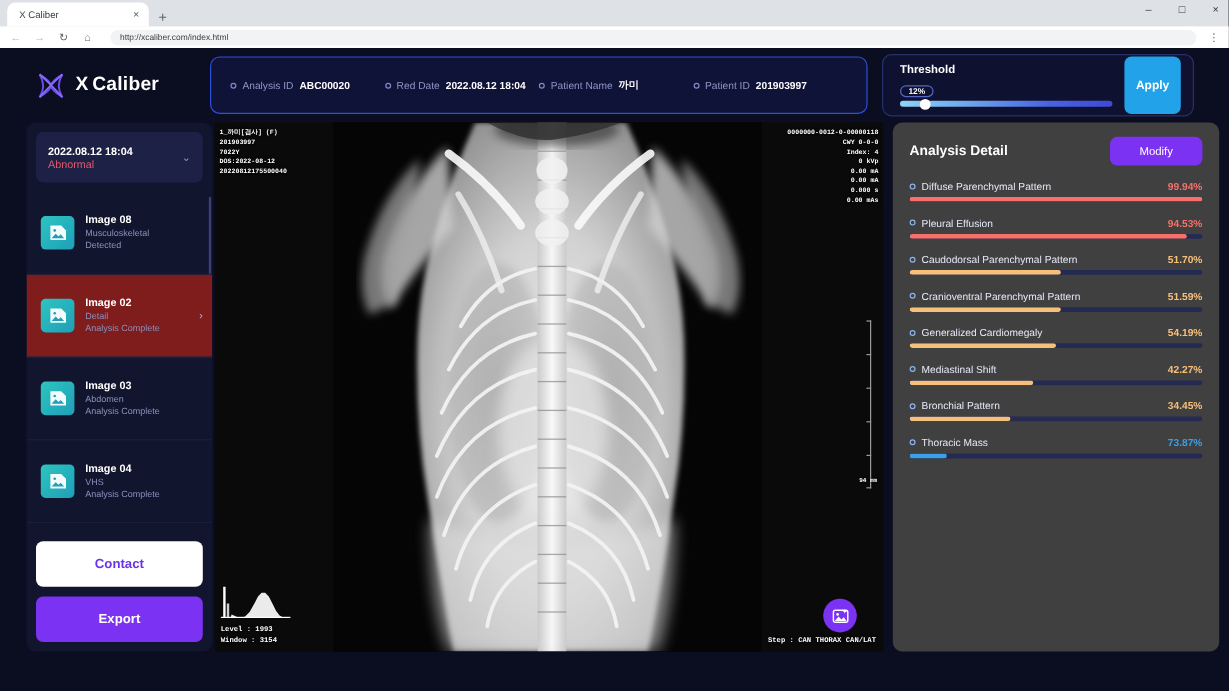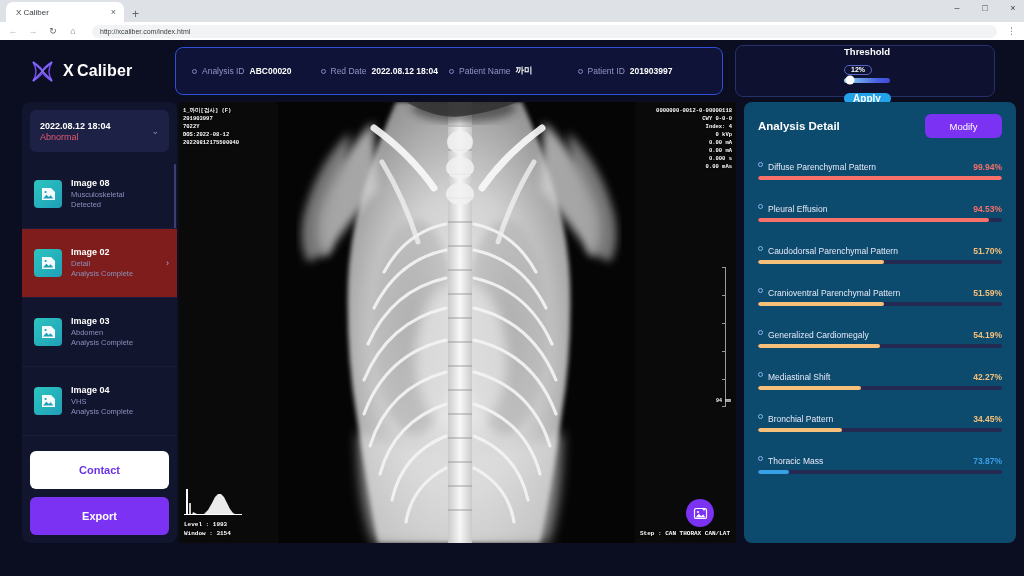--- a/index.html
+++ b/index.html
@@ -50,21 +50,21 @@
   .info-item { display:flex; align-items:center; gap:5px; flex:1; }
   .info-dot {
     width:5px; height:5px; border-radius:50%; border:1.2px solid #7d89c9;
     flex:0 0 5px;
   }
   .info-label { font-size:8.5px; color:#8d96c4; white-space:nowrap; }
   .info-value { font-size:8.5px; color:#fff; font-weight:bold; white-space:nowrap; }
 
   .threshold-box {
     width:260px; height:52px; border:1px solid #26306b; border-radius:8px;
-    background:#0e1130; display:flex; align-items:center; padding:0 10px 0 14px; gap:10px;flex-direction:column;
+    background:#0e1130; display:flex; align-items:center; padding:0 10px 0 14px; gap:10px;
   }
   .th-left { flex:1; }
   .th-title { font-size:9.5px; font-weight:bold; color:#fff; margin-bottom:1px; }
   .th-badge {
     display:inline-block; font-size:7px; font-weight:bold; color:#fff;
     border:1px solid #5566c4; border-radius:7px; padding:0.5px 6px; margin-bottom:3px;
   }
   .th-track {
     height:5px; border-radius:3px; position:relative;
     background:linear-gradient(90deg,#8fd4f5 0%,#6fa8ec 30%,#4a63e0 70%,#3f49d8 100%);
@@ -144,31 +144,31 @@
   .ov-br { right:6px; bottom:6px; font-size:6px; font-weight:bold; text-shadow:0 0 2px #000; }
   .histo { position:absolute; left:5px; bottom:28px; width:60px; height:32px; }
   .fab {
     position:absolute; right:22px; bottom:16px; width:28px; height:28px;
     border-radius:50%; background:#7c32f2; display:flex;
     align-items:center; justify-content:center;
   }
 
   
   .detail {
-    width:272px; flex:0 0 272px; margin-right:8px; background:#0c4a6e;
+    width:272px; flex:0 0 272px; margin-right:8px; background:#404040;
     border-radius:8px; padding:12px 14px 8px 14px; height:441px;
   }
   .detail-head { display:flex; align-items:center; justify-content:space-between; margin-bottom:12px; }
   .detail-title { font-size:11.5px; font-weight:bold; color:#fff; }
   .modify-btn {
     width:77px; height:24px; border-radius:6px; background:#7c32f2;
     color:#fff; font-size:9.5px; font-weight:normal; border:none;
   }
   .finding { margin-bottom:12.5px; }
-  .f-row { display:flex; gap:5px; margin-bottom:4px;margin-top:24px; }
+  .f-row { display:flex; align-items:center; gap:5px; margin-bottom:4px; }
   .f-dot {
     width:5px; height:5px; border-radius:50%; border:1.2px solid #8ab4f0;
     flex:0 0 5px;
   }
   .f-name { font-size:8.5px; color:#e6e9f7; flex:1; white-space:nowrap; }
   .f-val { font-size:8.5px; font-weight:bold; }
   .f-track { height:4px; background:#252a53; border-radius:2px; overflow:hidden; }
   .f-fill { height:100%; border-radius:2px; }
 </style>
 </head>

